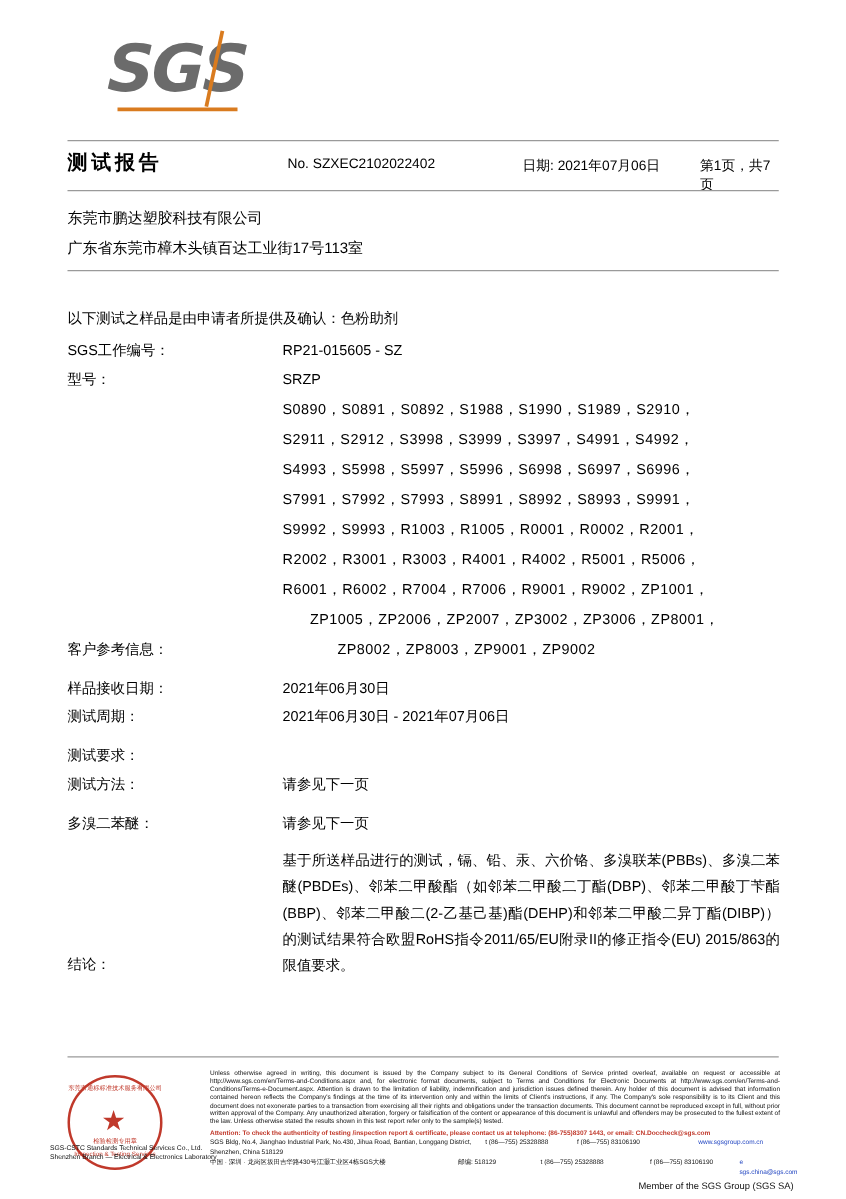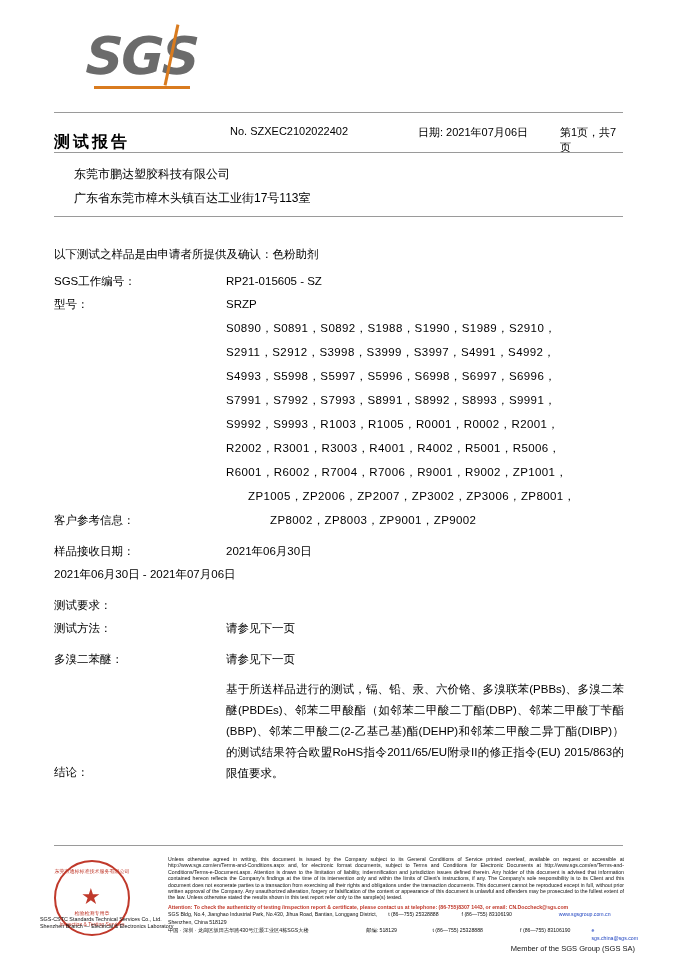--- a/index.html
+++ b/index.html
@@ -71,21 +71,21 @@
   .title-row {
     position: absolute;
     left: 54px;
     right: 54px;
     top: 120px;
     height: 28px;
   }
   .doc-title {
     position: absolute;
     left: 0;
-    top: 12px;
+    top: 0;
     font-size: 16px;
     font-weight: bold;
     letter-spacing: 3px;
   }
   .report-no {
     position: absolute;
     left: 176px;
     top: 5px;
     font-size: 11px;
   }
@@ -111,21 +111,20 @@
     background: #9a9a9a;
   }
 
   
   .client {
     position: absolute;
     left: 54px;
     top: 162px;
     font-size: 12px;
     line-height: 24px;
-    margin-left: 20px;
   }
 
   .client-rule {
     position: absolute;
     left: 54px;
     right: 54px;
     top: 216px;
     height: 1px;
     background: #9a9a9a;
   }
@@ -339,20 +338,21 @@
     </div>
 
     <div class="gap-sm"></div>
 
     <div class="field-row">
       <div class="field-label">样品接收日期：</div>
       <div class="field-value">2021年06月30日</div>
     </div>
 
     <div class="field-row">
+      <div class="field-label">测试周期：</div>
       <div class="field-value">2021年06月30日 - 2021年07月06日</div>
     </div>
 
     <div class="gap-sm"></div>
 
     <div class="field-row">
       <div class="field-label">测试要求：</div>
     </div>
 
     <div class="field-row">

